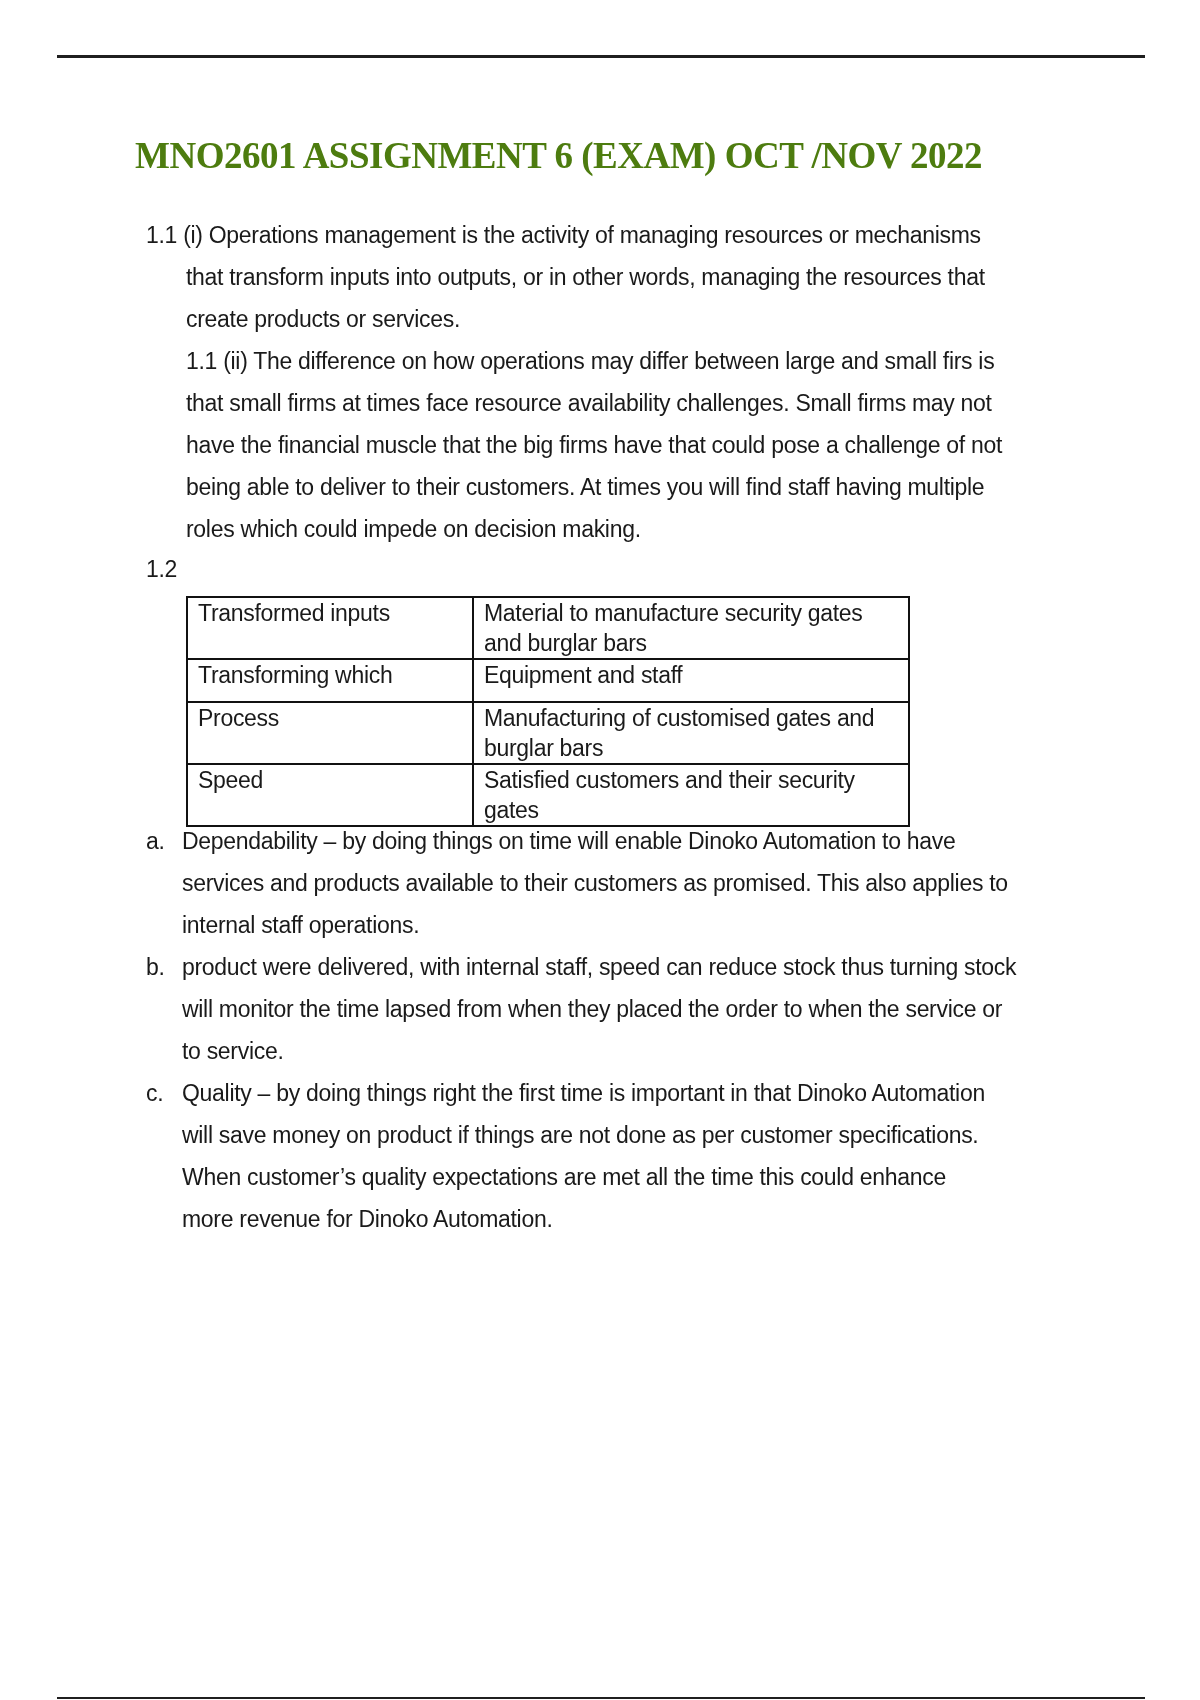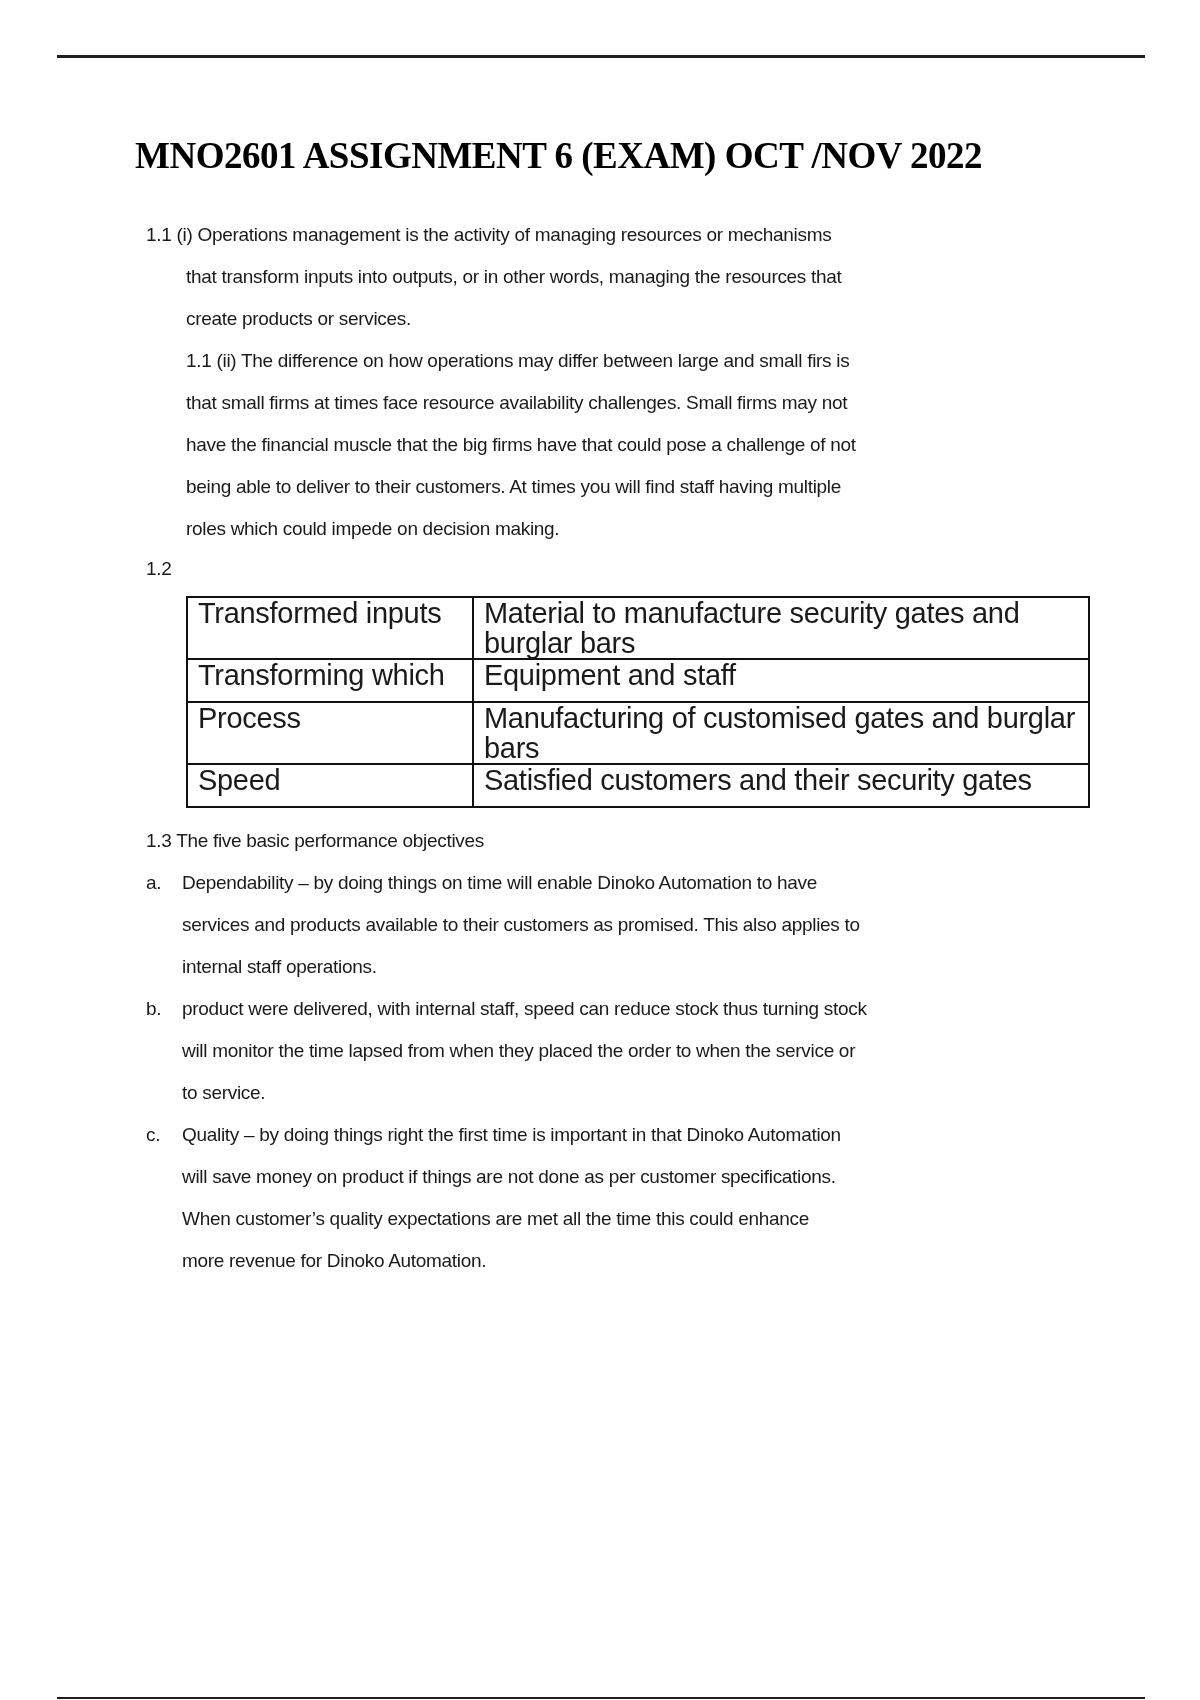--- a/index.html
+++ b/index.html
@@ -3,27 +3,27 @@
 <meta charset="utf-8">
 <style>
   html, body { margin:0; padding:0; background:#ffffff; }
   body { width:1200px; height:1700px; position:relative; overflow:hidden;
          font-family:"Liberation Sans", sans-serif; color:#1a1a1a; }
   .rule { position:absolute; left:57px; width:1088px; height:3px; background:#1f1f1f; }
   .rule.top { top:55px; }
   .rule.bottom { top:1697px; height:2px; }
   .title { position:absolute; left:135px; top:134px; margin:0;
            font-family:"Liberation Serif", serif; font-weight:bold;
-           font-size:37px; color:#000000; letter-spacing:-0.5px; white-space:nowrap; }
-  .body-text { font-size:19px; line-height:42px; letter-spacing:-0.3px; }
+           font-size:37px; color:#4d7c0f; letter-spacing:-0.5px; white-space:nowrap; }
+  .body-text { font-size:23px; line-height:42px; letter-spacing:-0.3px; }
   .p1 { position:absolute; left:146px; top:214px; width:940px; }
   .indent { padding-left:40px; }
   .sec12 { position:absolute; left:146px; top:548px; }
   table.io { position:absolute; left:186px; top:596px; border-collapse:collapse;
-             width:904px; font-size:29px; letter-spacing:-0.3px; }
+             width:724px; font-size:23px; letter-spacing:-0.3px; }
   table.io td { border:2px solid #111; padding:0 10px; height:41px; vertical-align:top; line-height:30px; }
   table.io td.k { width:264px; }
   .sec13 { position:absolute; left:146px; top:820px; width:960px; }
   .item { display:flex; }
   .item .mk { width:36px; flex:none; }
   .item .tx { flex:1; }
 </style>
 </head>
 <body>
 
@@ -63,21 +63,20 @@
     <td>Manufacturing of customised gates and burglar bars</td>
   </tr>
   <tr>
     <td class="k">Speed</td>
     <td>Satisfied customers and their security gates</td>
   </tr>
 </tbody>
   </table>
 
 <div class="sec13 body-text">
-  <div>1.3 The five basic performance objectives</div>
 
   <div class="item">
     <span class="mk">a.</span>
     <div class="tx">
       <div>Dependability – by doing things on time will enable Dinoko Automation to have</div>
       <div>services and products available to their customers as promised. This also applies to</div>
       <div>internal staff operations.</div>
     </div>
   </div>
 

